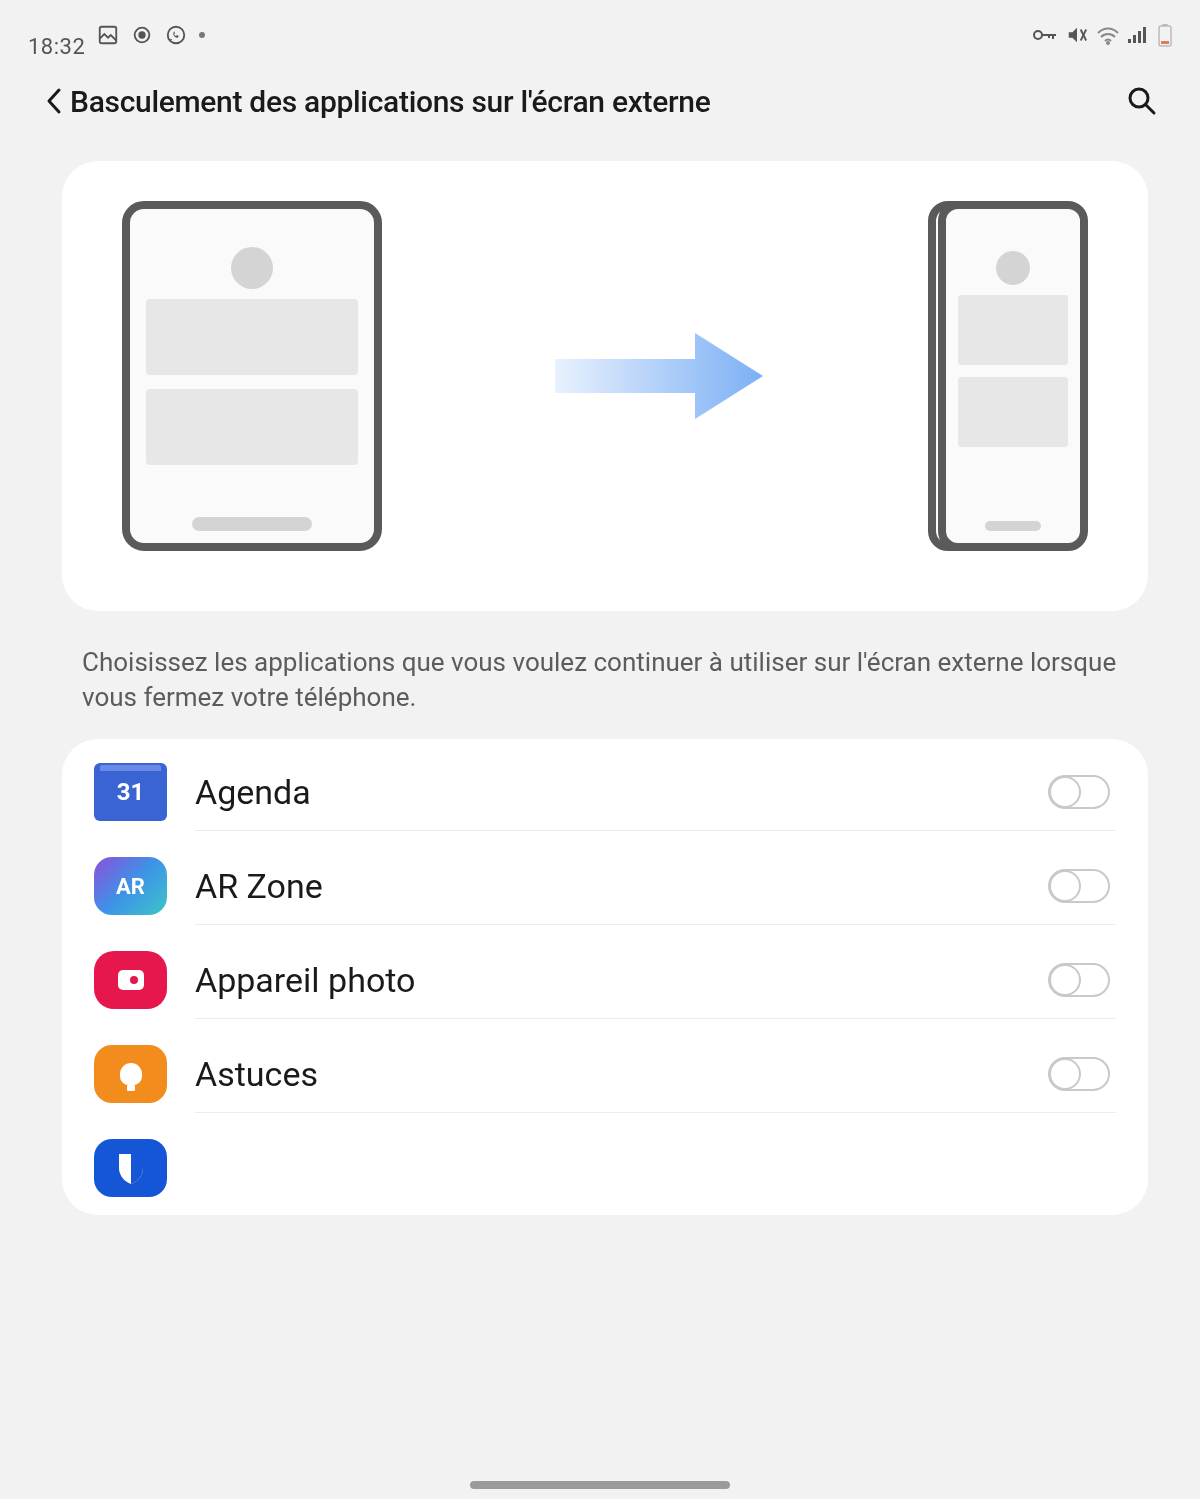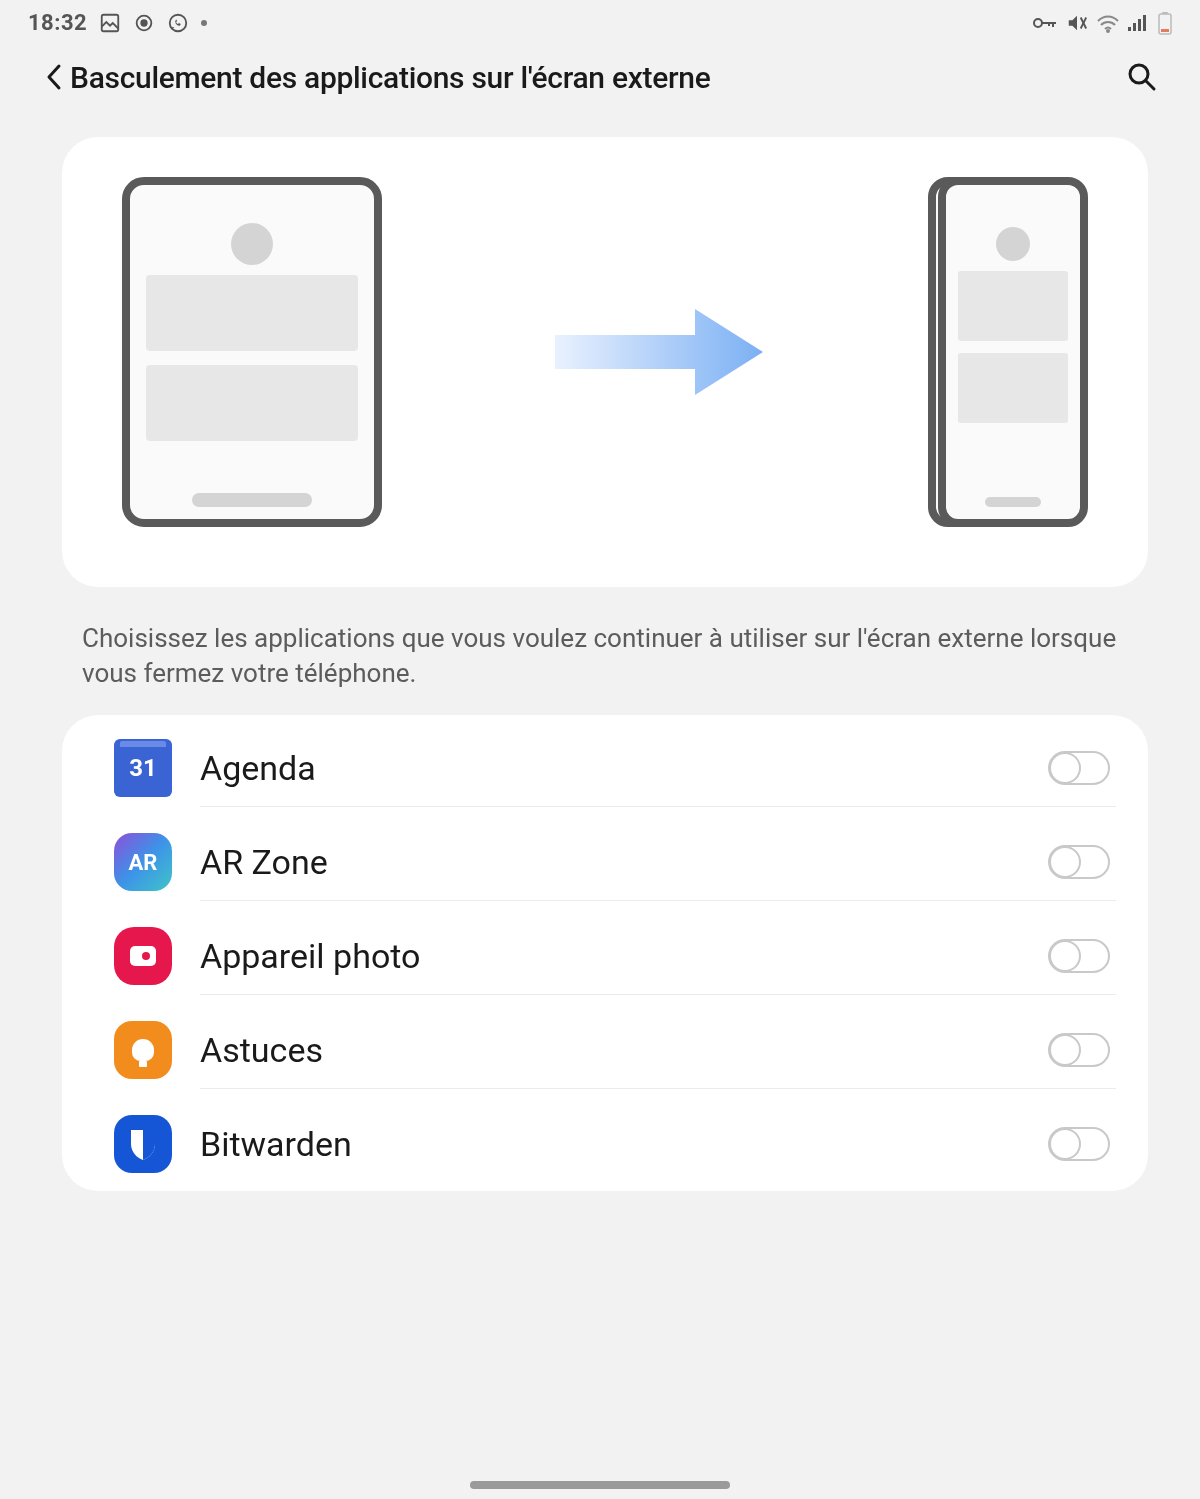--- a/index.html
+++ b/index.html
@@ -17,21 +17,21 @@
   .status-bar {
     display: flex;
     justify-content: space-between;
     align-items: center;
     padding: 10px 28px 6px 28px;
     font-size: 22px;
     color: #555;
   }
   .status-left { display: flex; align-items: center; gap: 12px; }
   .status-right { display: flex; align-items: center; gap: 8px; }
-  .status-time { font-weight: 700; letter-spacing: 0.5px; }
+  .status-time { font-weight: 400; letter-spacing: 0.5px; margin-top: 24px; }
   .status-dot { width: 6px; height: 6px; border-radius: 50%; background: #777; }
   .status-icon svg { display: block; }
 
   
   .header {
     display: flex;
     align-items: center;
     padding: 18px 40px 18px 40px;
   }
   .back-btn { width: 30px; height: 30px; display:flex; align-items:center; justify-content:center; cursor:pointer;}
@@ -110,25 +110,24 @@
     display: flex;
     align-items: center;
     justify-content: space-between;
     border-bottom: 1px solid #ececec;
     padding-bottom: 18px;
     margin-bottom: -18px;
     padding-right: 6px;
   }
   .app-row:last-child .app-row-inner { border-bottom: none; }
   .app-icon {
-    width: 58px; height: 58px; border-radius: 16px;
+    width: 73px; height: 58px; border-radius: 16px;
     display:flex; align-items:center; justify-content:center;
     color:#fff; font-weight:700; font-size:22px;
     flex-shrink: 0;
-    margin-left: 20px;
   }
   .app-name { font-size: 34px; color: #1a1a1a; }
 
   
   .toggle {
     width: 62px; height: 34px;
     border: 2px solid #c9c9c9;
     border-radius: 17px;
     background: #fff;
     position: relative;
@@ -329,22 +328,18 @@
       </div>
     </div>
 
     <div class="app-row">
       <div class="app-icon icon-bitwarden">
         <svg width="32" height="36" viewBox="0 0 32 36">
             <path d="M4 4 L28 4 L28 18 C28 26 22 32 16 34 C10 32 4 26 4 18 Z" fill="#fff"></path>
             <path d="M16 4 L28 4 L28 18 C28 26 22 32 16 34 Z" fill="#1556d6"></path>
           </svg>
       </div>
-      <div class="app-row-inner">
-        <div class="app-name">Bitwarden</div>
-        <div class="toggle"></div>
-      </div>
     </div>
 
   </div>
 </div>
 
 <div class="nav-indicator"></div>
 
 </body></html>

